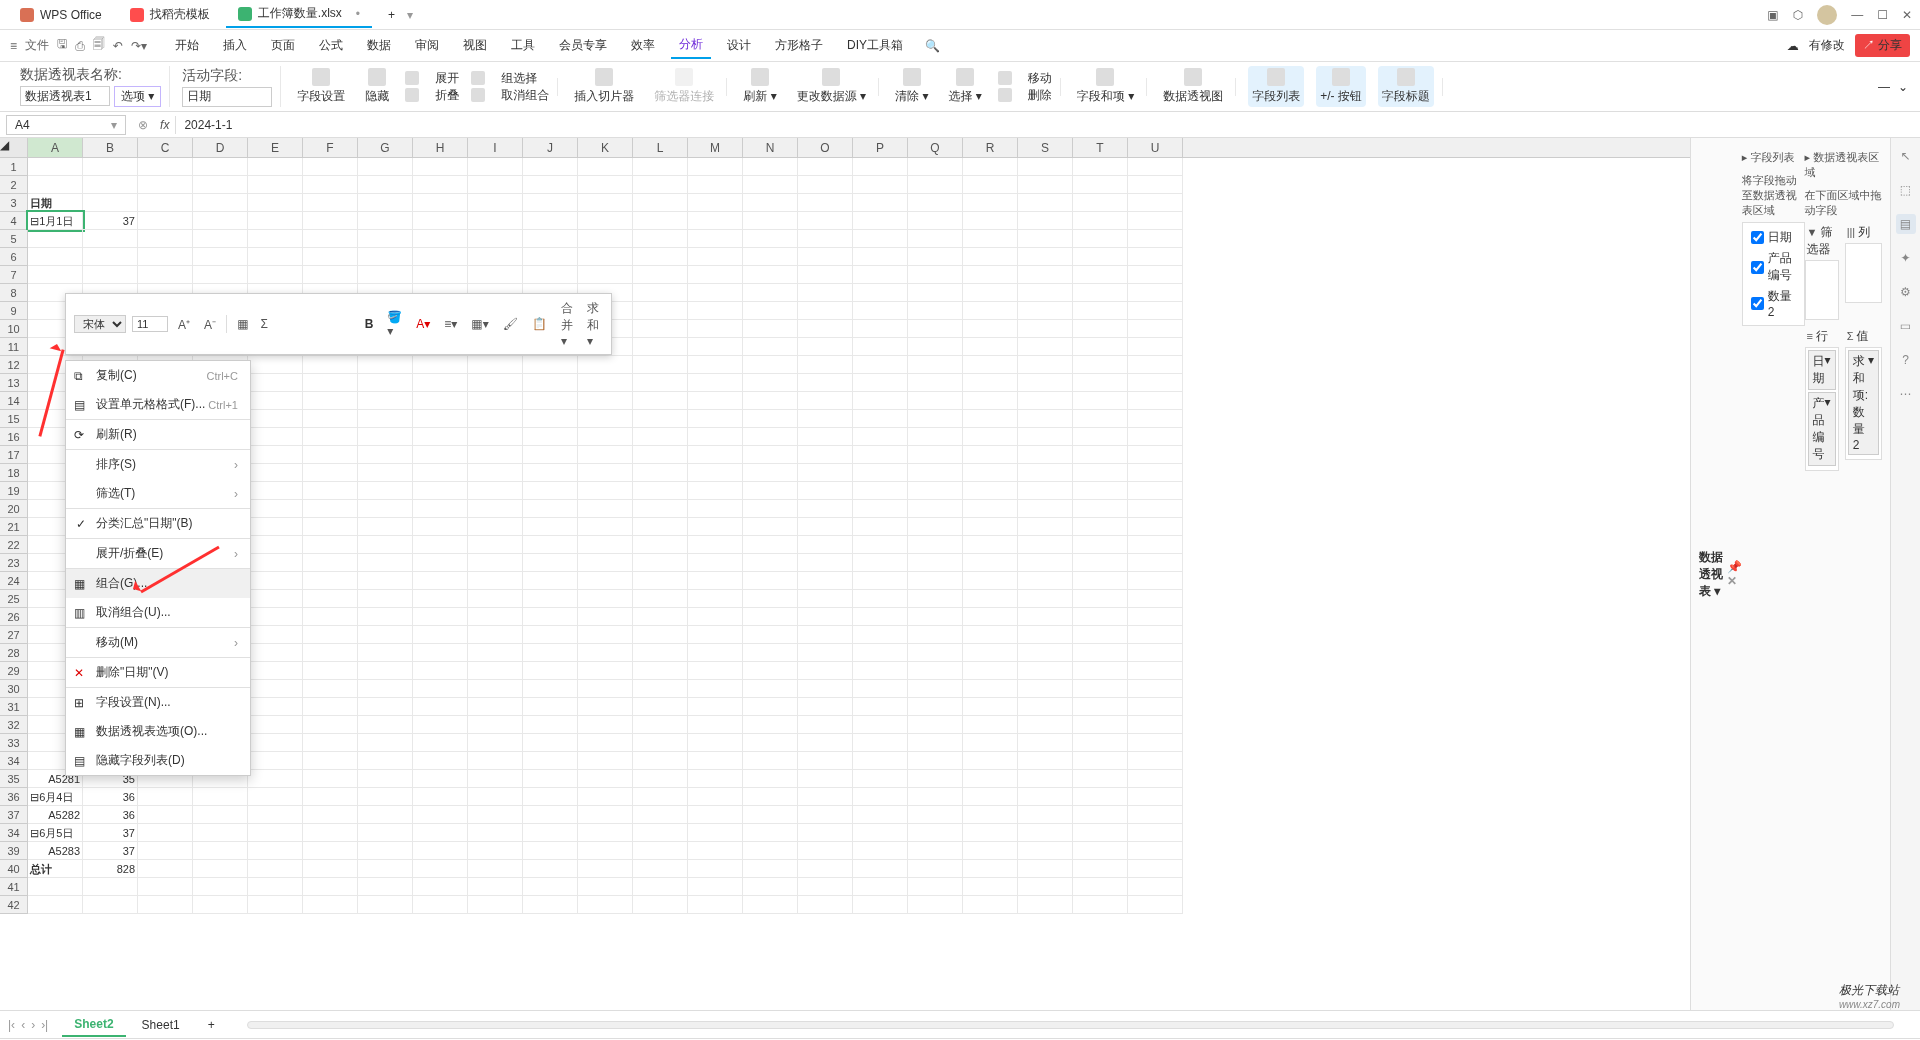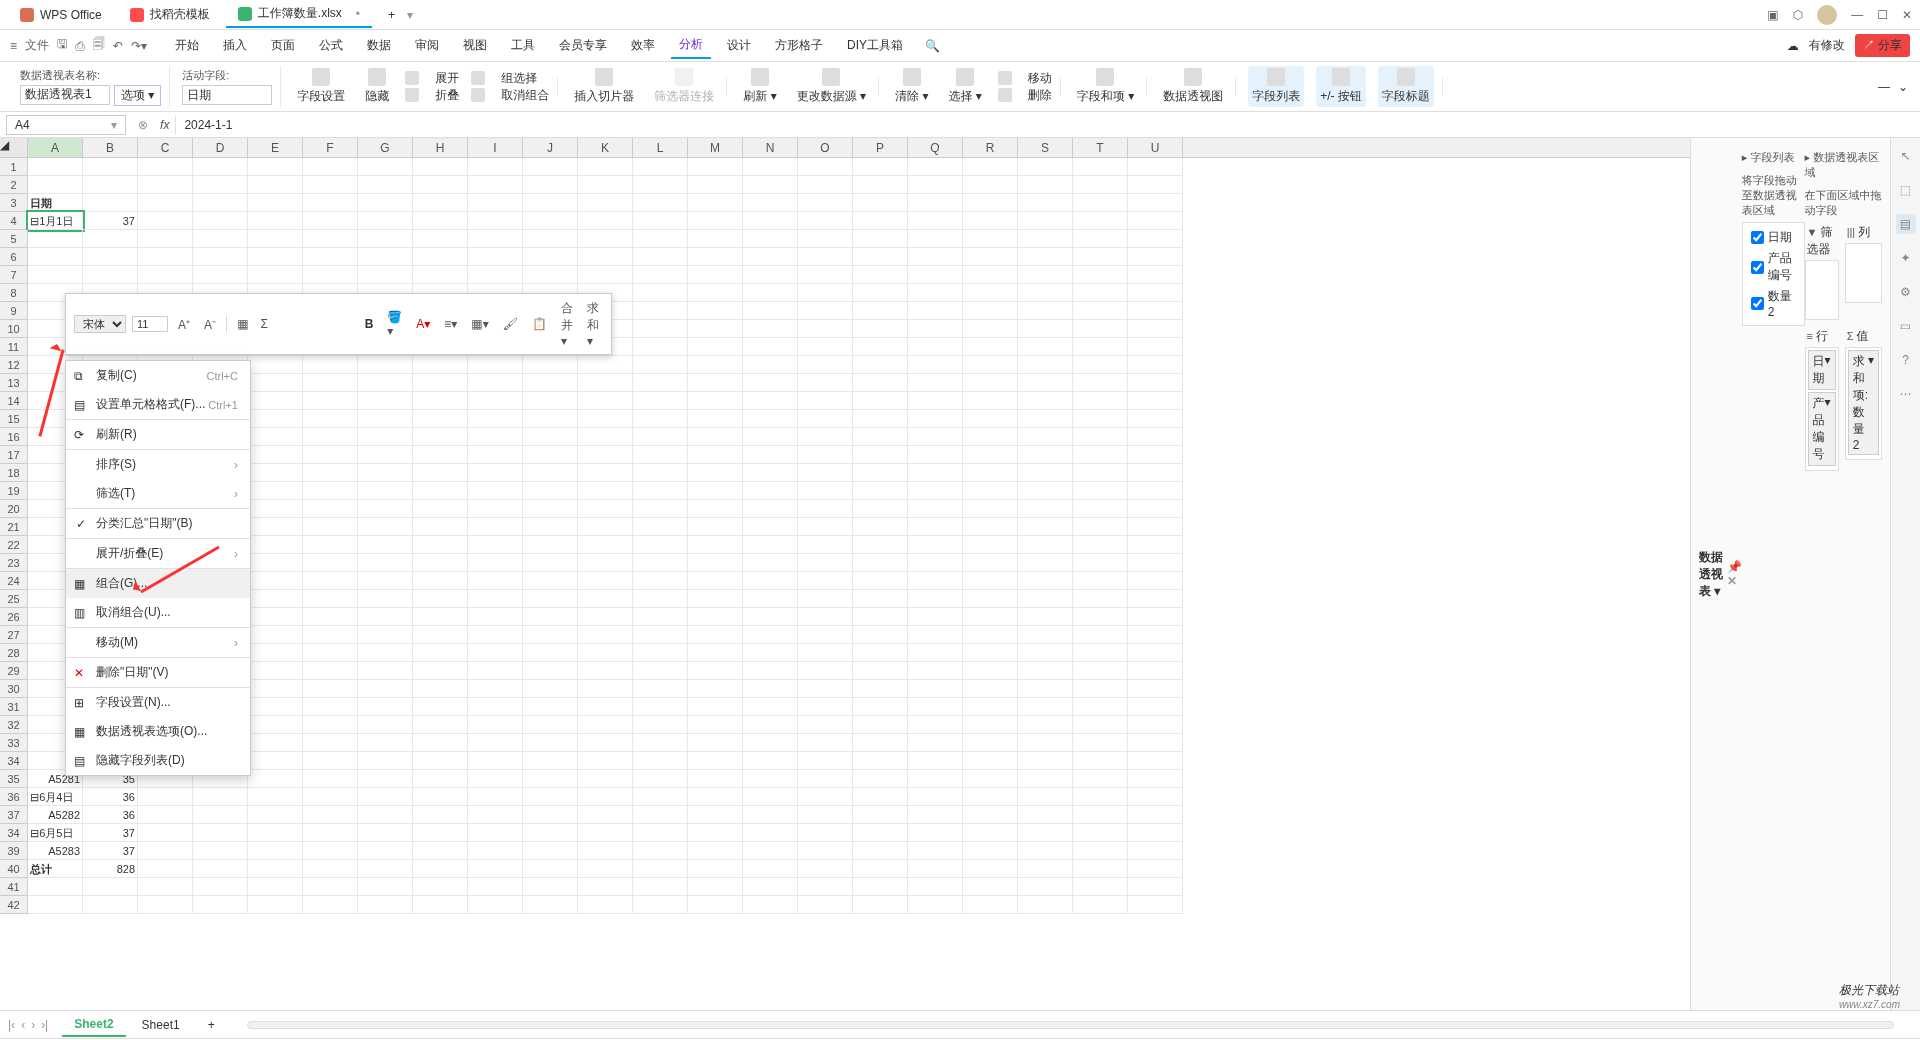--- a/index.html
+++ b/index.html
@@ -19,21 +19,21 @@
 .menubar-l{display:flex;align-items:center;gap:8px;}
 .menubar-l .m{padding:4px 8px;cursor:pointer;}
 .menubar-l .m.active{color:#6d28d9;border-bottom:2px solid #00a0e9;}
 .qat{display:flex;gap:8px;align-items:center;margin-right:12px;}
 .qat span{color:#666;cursor:pointer;}
 .menubar-r{display:flex;gap:10px;align-items:center;}
 .share{background:#ef4444;color:#fff;padding:3px 8px;border-radius:3px;}
 .ribbon{height:50px;background:#fff;display:flex;align-items:center;padding:4px 12px;border-bottom:1px solid #ddd;gap:4px;}
 .rgroup{display:flex;flex-direction:column;gap:2px;padding:0 8px;border-right:1px solid #e8e8e8;height:100%;justify-content:center;}
 .rgroup.row{flex-direction:row;align-items:center;gap:12px;}
-.rlabel{font-size:11px;color:#555;}
+.rlabel{font-size:14px;color:#555;}
 .rinput{border:1px solid #ccc;padding:2px 4px;width:90px;height:20px;}
 .rbtn{display:flex;flex-direction:column;align-items:center;gap:2px;cursor:pointer;padding:2px 4px;}
 .rbtn.active{background:#e3f2fd;border-radius:4px;}
 .rico{width:18px;height:18px;background:#ddd;border-radius:2px;}
 .rbtn-s{display:flex;align-items:center;gap:16px;cursor:pointer;}
 .formulabar{height:26px;background:#fff;display:flex;align-items:center;border-bottom:1px solid #ddd;}
 .namebox{width:120px;border:1px solid #ccc;padding:2px 8px;margin:0 6px;display:flex;justify-content:space-between;align-items:center;}
 .fbar-input{flex:1;padding:2px 8px;border-left:1px solid #ddd;}
 .mainarea{display:flex;height:calc(100% - 168px);}
 .sheet{flex:1;background:#fff;position:relative;overflow:hidden;}

